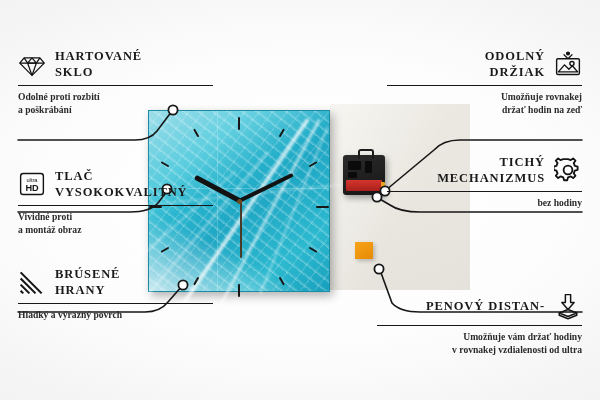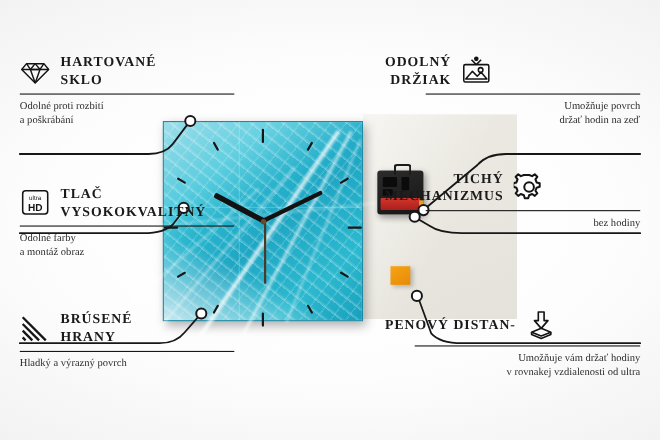--- a/index.html
+++ b/index.html
@@ -71,41 +71,41 @@
     position:absolute;left:215px;top:138px;width:18px;height:17px;
     background:linear-gradient(150deg,#f8a417,#e68a05);
     box-shadow:2px 2px 4px rgba(0,0,0,.22);
   }
   
   .wires{position:absolute;left:0;top:0;width:600px;height:400px;pointer-events:none;}
   
   .feat{position:absolute;width:232px;}
   .feat .head{display:flex;align-items:center;gap:9px;}
   .feat.left .head{justify-content:flex-start;}
-  .feat.right .head{}
+  .feat.right .head{justify-content:flex-end;}
   .feat .ico{flex:0 0 auto;width:28px;height:28px;display:block;}
   .feat .title{
     font-family:"Liberation Serif", serif;
     font-weight:700;font-size:12.5px;letter-spacing:.9px;
     color:#1a1a1a;line-height:1.28;text-transform:uppercase;
   }
   .feat.right .title{text-align:right;}
   .feat .rule{height:1px;background:#171717;margin:5px 0 4px;}
   .feat .desc{
     font-family:"Liberation Serif", serif;
-    font-size:9.6px;color:#2b2b2b;line-height:1.38;
+    font-size:9.6px;color:#2b2b2b;line-height:1.38;font-weight:bold;
   }
   .feat.right .desc{text-align:right;}
   
   #f-glass{left:18px;top:48px;}
   #f-print{left:18px;top:168px;}
-  #f-edges{left:18px;top:282px;}
+  #f-edges{left:18px;top:266px;}
   #f-holder{left:350px;top:48px;}
   #f-mech{left:350px;top:154px;}
-  #f-foam{left:350px;top:281px;}
+  #f-foam{left:350px;top:292px;}
   #f-glass .rule{width:195px;}
   #f-print .rule{width:195px;}
   #f-edges .rule{width:195px;}
   #f-holder .rule{width:195px;margin-left:37px;}
   #f-mech  .rule{width:195px;margin-left:37px;}
   #f-foam  .rule{width:205px;margin-left:27px;}
 </style>
 </head>
 <body>
 
@@ -229,21 +229,21 @@
         <text x="16" y="14" font-family="Liberation Sans, sans-serif" font-size="6.5" fill="#141414" text-anchor="middle">ultra</text>
         <text x="16" y="24.5" font-family="Liberation Sans, sans-serif" font-size="10.5" font-weight="bold" fill="#141414" text-anchor="middle">HD</text>
       </svg>
       <div class="title">
         <div>TLAČ</div>
         <div>VYSOKOKVALITNÝ</div>
       </div>
     </div>
     <div class="rule"></div>
     <div class="desc">
-      <div>Odolné farby</div>
+      <div>Vividné proti</div>
       <div>a montáž obraz</div>
     </div>
   </div>
 
   <div class="feat left" id="f-edges">
     <div class="head">
       <svg class="ico" viewBox="0 0 32 32">
         <g stroke="#141414" stroke-width="2.4" stroke-linecap="butt">
           <line x1="3" y1="5" x2="27" y2="29"></line>
           <line x1="3" y1="12" x2="20" y2="29"></line>
@@ -273,21 +273,21 @@
           <rect x="3" y="10" width="26" height="18" rx="1.5"></rect>
           <path d="M16,10 L11,5 M16,10 L21,5"></path>
           <circle cx="16" cy="4" r="1.6" fill="#141414"></circle>
           <path d="M5,25 L12,17 L17,22 L21,18 L27,25 Z" fill="none"></path>
           <circle cx="20.5" cy="15.5" r="2.4"></circle>
         </g>
       </svg>
     </div>
     <div class="rule"></div>
     <div class="desc">
-      <div>Umožňuje povrch</div>
+      <div>Umožňuje rovnakej</div>
       <div>držať hodin na zeď</div>
     </div>
   </div>
 
   <div class="feat right" id="f-mech">
     <div class="head">
       <div class="title">
         <div>TICHÝ</div>
         <div>MECHANIZMUS</div>
       </div>

